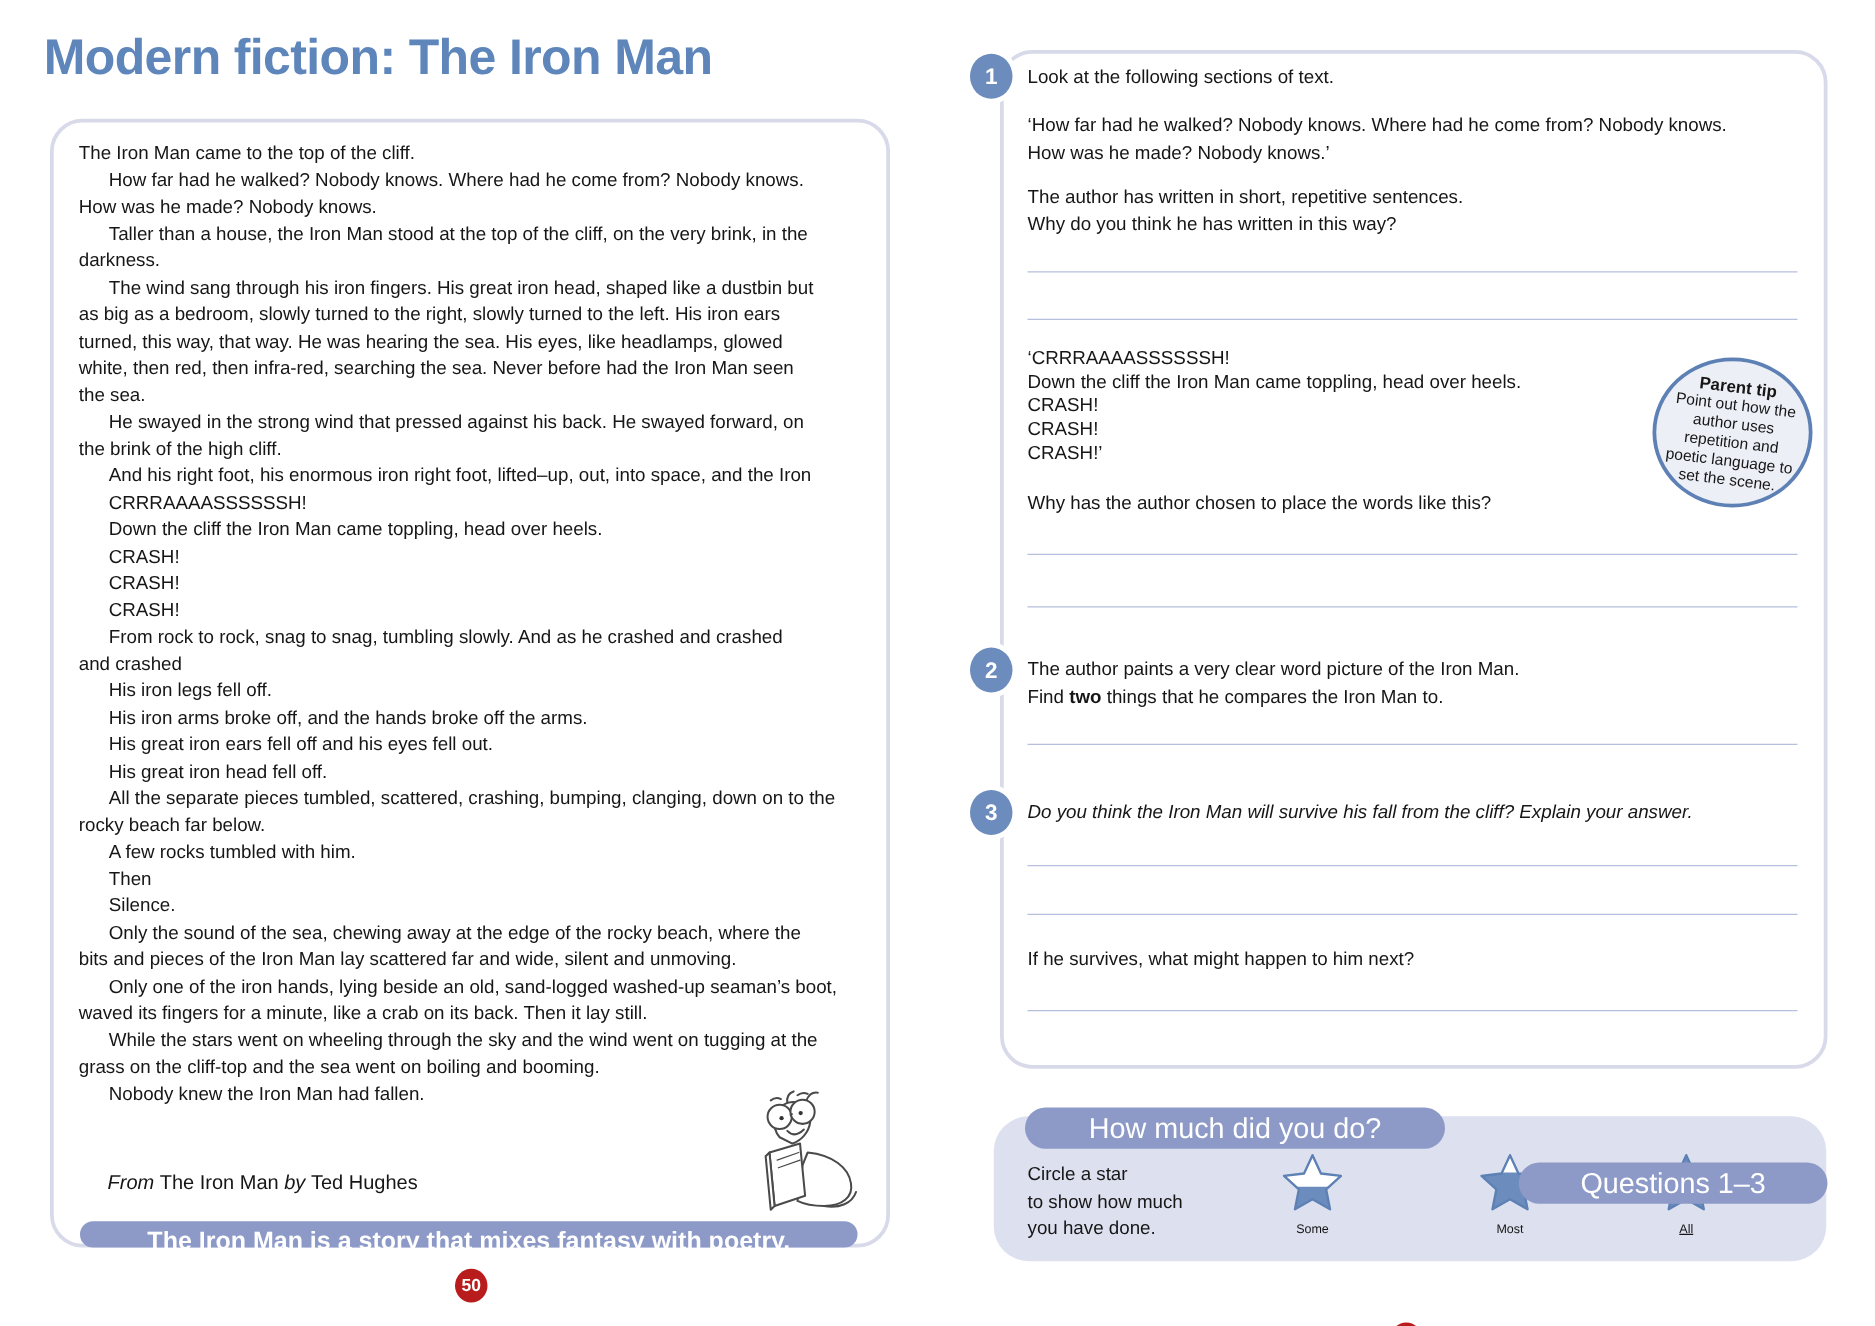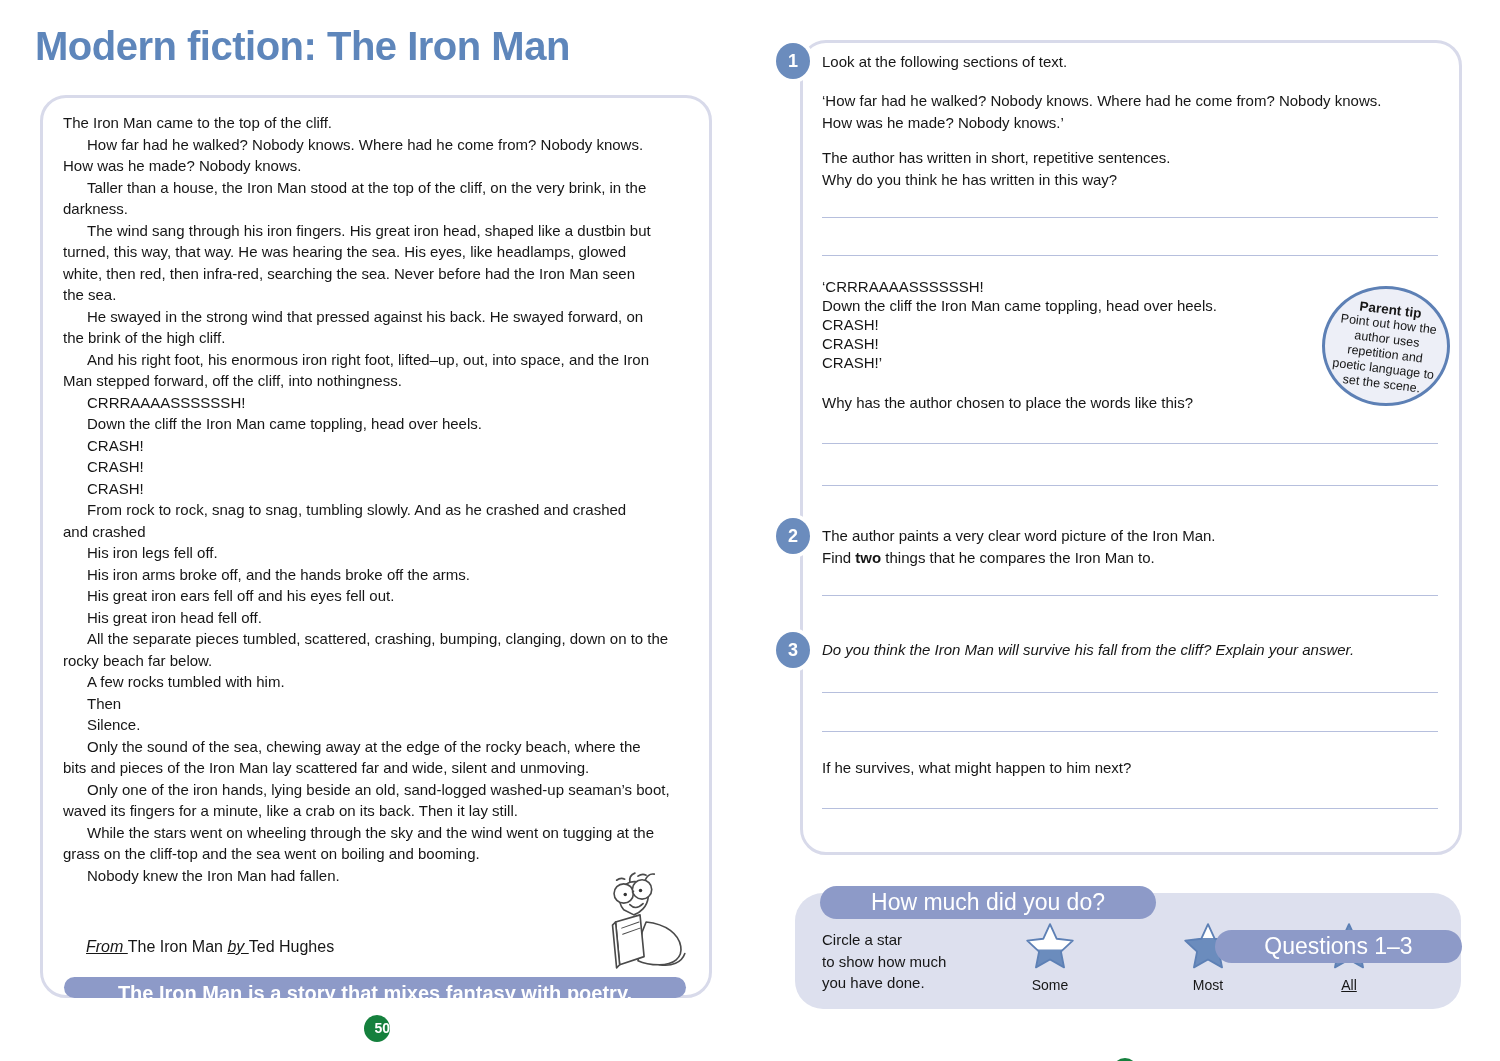--- a/index.html
+++ b/index.html
@@ -13,30 +13,30 @@
     font-size:40px; font-weight:bold; letter-spacing:-0.5px; color:#5e86bb;
   }
   .story-box {
     position:absolute; left:40px; top:95px; width:672px; height:903px;
     border:3px solid #d8daea; border-radius:26px; box-sizing:border-box;
     padding:14px 20px 13px 20px; background:#fff;
   }
   .sline { font-size:15px; line-height:21.5px; white-space:nowrap; }
   .sline.ind { padding-left:24px; }
   .attribution { position:absolute; left:86px; top:938px; font-size:16px; }
-  .attribution .it { font-style:italic;text-decoration:underline; }
+  .attribution .it { font-style:italic; }
   .banner {
     position:absolute; left:64px; top:977px; width:622px; height:21px;
     background:#8d9ac8; border-radius:17px; color:#fff; font-weight:bold;
     font-size:20px; text-align:center; line-height:33px; z-index:3;
   }
   .page-dot {
     position:absolute; width:26px; height:27px; border-radius:50%;
-    background:#15803d; color:#fff; font-weight:bold; font-size:14px;
-    text-align:right; line-height:27px;
+    background:#b91c1c; color:#fff; font-weight:bold; font-size:14px;
+    text-align:center; line-height:27px;
   }
   .bookworm { position:absolute; left:583px; top:870px; z-index:2; }
   
   .q-box {
     position:absolute; left:800px; top:40px; width:662px; height:815px;
     border:3px solid #d8daea; border-radius:26px; box-sizing:border-box; background:#fff;
   }
   .qnum {
     position:absolute; width:34px; height:36px; border-radius:50%;
     background:#6b8cbd; color:#fff; font-weight:bold; font-size:18px;
@@ -66,45 +66,45 @@
   }
   .pill {
     position:absolute; top:886px; height:33px; background:#8d9ac8;
     border-radius:17px; color:#fff; font-weight:normal; font-size:23px;
     text-align:center; line-height:33px; z-index:2;
   }
   .pill.left  { left:820px;  width:336px; }
   .pill.right { left:1215px; width:247px;margin-top:44px; }
   .star-instruction { position:absolute; left:822px; top:929px; font-size:15px; line-height:21.5px; }
   .star-item { position:absolute; top:922px; width:80px; text-align:center; }
-  .star-label { font-size:14px; margin-top:1px;text-align:center; }
+  .star-label { font-size:10px; margin-top:1px;text-align:center; }
 </style>
 </head>
 <body>
 
 <div class="canvas">
 
   <div>
     <div class="title">Modern fiction: The Iron Man</div>
 
     <div class="story-box">
       <div>
           <div class="sline">The Iron Man came to the top of the cliff.</div>
           <div class="sline ind">How far had he walked? Nobody knows. Where had he come from? Nobody knows.</div>
           <div class="sline">How was he made? Nobody knows.</div>
           <div class="sline ind">Taller than a house, the Iron Man stood at the top of the cliff, on the very brink, in the</div>
           <div class="sline">darkness.</div>
           <div class="sline ind">The wind sang through his iron fingers. His great iron head, shaped like a dustbin but</div>
+          <div class="sline">as big as a bedroom, slowly turned to the right, slowly turned to the left. His iron ears</div>
           <div class="sline">turned, this way, that way. He was hearing the sea. His eyes, like headlamps, glowed</div>
           <div class="sline">white, then red, then infra-red, searching the sea. Never before had the Iron Man seen</div>
           <div class="sline">the sea.</div>
           <div class="sline ind">He swayed in the strong wind that pressed against his back. He swayed forward, on</div>
           <div class="sline">the brink of the high cliff.</div>
           <div class="sline ind">And his right foot, his enormous iron right foot, lifted–up, out, into space, and the Iron</div>
-          <div class="sline">Man stepped forward, off the cliff, into nothingness.</div>
           <div class="sline ind">CRRRAAAASSSSSSH!</div>
           <div class="sline ind">Down the cliff the Iron Man came toppling, head over heels.</div>
           <div class="sline ind">CRASH!</div>
           <div class="sline ind">CRASH!</div>
           <div class="sline ind">CRASH!</div>
           <div class="sline ind">From rock to rock, snag to snag, tumbling slowly. And as he crashed and crashed</div>
           <div class="sline">and crashed</div>
           <div class="sline ind">His iron legs fell off.</div>
           <div class="sline ind">His iron arms broke off, and the hands broke off the arms.</div>
           <div class="sline ind">His great iron ears fell off and his eyes fell out.</div>

